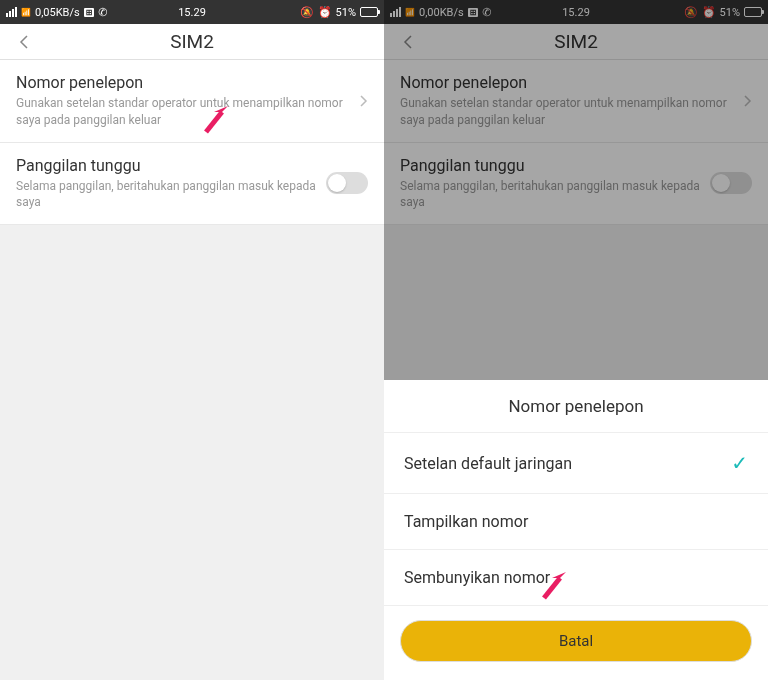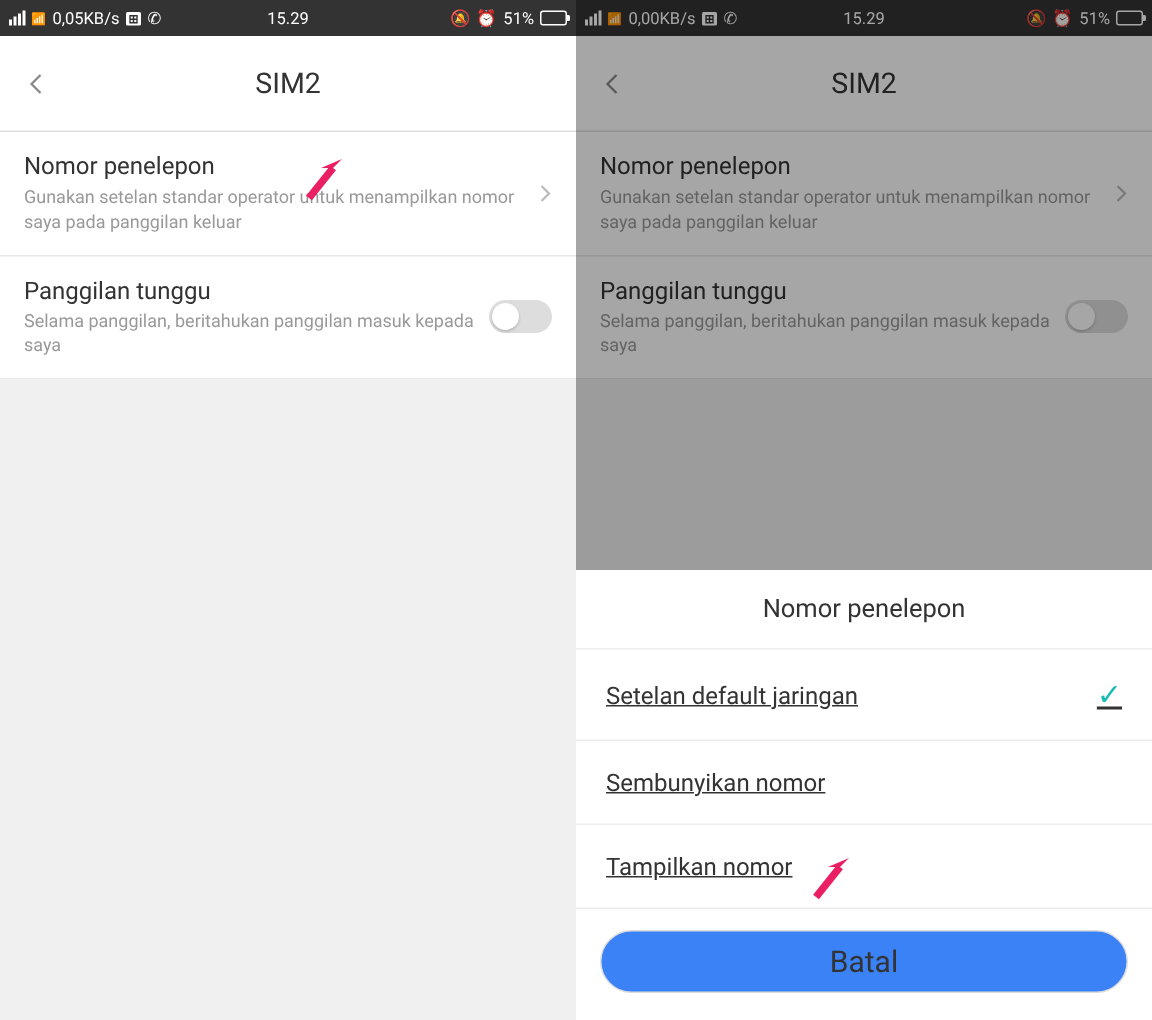--- a/index.html
+++ b/index.html
@@ -28,21 +28,21 @@
     }
     .statusbar-left { display: flex; align-items: center; gap: 4px; flex: 1; }
     .statusbar-center { position: absolute; left: 50%; transform: translateX(-50%); text-align: center; }
     .statusbar-right { display: flex; align-items: center; gap: 4px; }
     .battery {
       width: 18px; height: 10px; border: 1px solid #fff; border-radius: 2px; position: relative; display: inline-block;
     }
     .battery::after { content: ""; position: absolute; right: -3px; top: 2px; width: 2px; height: 4px; background: #fff; border-radius: 0 1px 1px 0; }
     .battery-fill { background: #fff; height: 100%; width: 51%; }
     .header {
-      height: 64px;
+      height: 36px;
       background: #fff;
       display: flex;
       align-items: center;
       padding: 0 10px;
       border-bottom: 1px solid #e0e0e0;
       position: relative;
     }
     .back-btn { width: 28px; height: 28px; display: flex; align-items: center; justify-content: center; cursor: pointer; }
     .header-title {
       position: absolute;
@@ -88,31 +88,30 @@
     }
     .sheet-item {
       padding: 18px 20px;
       border-bottom: 1px solid #eee;
       font-size: 16px;
       color: #333;
       display: flex;
       align-items: center;
       justify-content: space-between;
       cursor: pointer;
-      text-decoration: underline;
     }
     .checkmark { color: #1bbbb8; font-size: 20px; }
     .sheet-footer { padding: 14px 16px 18px; }
     .cancel-btn {
       width: 100%;
       height: 42px;
       border: 1px solid #ddd;
       border-radius: 21px;
-      background: #3b82f6;
-      font-size: 20px;
+      background: #eab308;
+      font-size: 15px;
       color: #333;
       display: flex;
       align-items: center;
       justify-content: center;
       cursor: pointer;
     }
     .arrow-annotation {
       position: absolute;
       width: 36px; height: 36px;
       color: #e91e63;
@@ -245,24 +244,24 @@
 
   <div class="overlay-dim"></div>
 
   <div class="sheet">
     <div class="sheet-title">Nomor penelepon</div>
     <div class="sheet-item">
       <span>Setelan default jaringan</span>
       <span class="checkmark">✓</span>
     </div>
     <div class="sheet-item">
+      <span>Tampilkan nomor</span>
+    </div>
+    <div class="sheet-item">
       <span>Sembunyikan nomor</span>
-    </div>
-    <div class="sheet-item">
-      <span>Tampilkan nomor</span>
     </div>
     <div class="sheet-footer">
       <div class="cancel-btn">
         <span>Batal</span>
       </div>
     </div>
   </div>
 
   <div class="arrow-annotation" style="top:568px; left:154px;">
     <svg width="36" height="36" viewBox="0 0 36 36">

